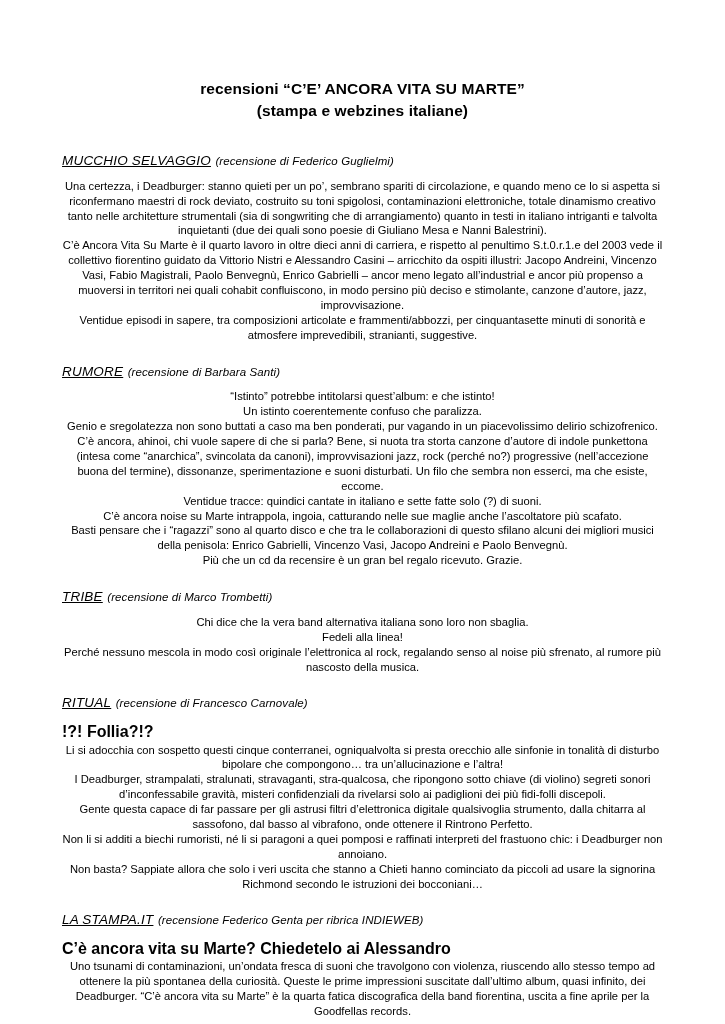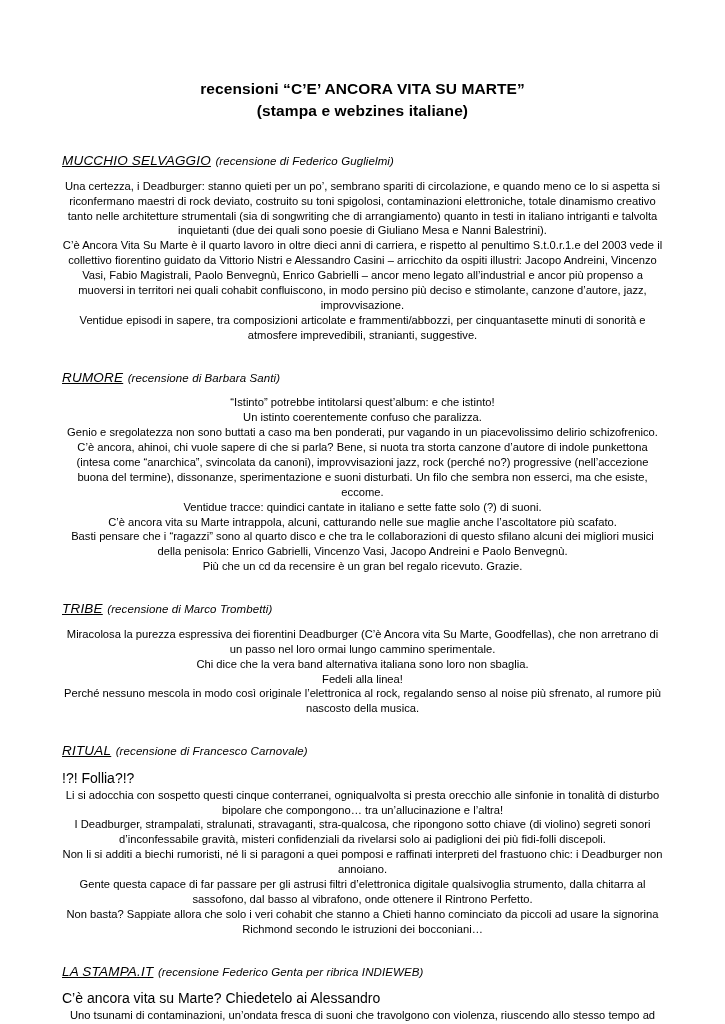--- a/index.html
+++ b/index.html
@@ -25,21 +25,21 @@
     font-size: 15.5px;
     font-weight: bold;
     line-height: 1.42;
     margin: 0 0 4px 0;
     letter-spacing: 0.1px;
   }
   .doc-title .line2 {
     display: block;
   }
   .section {
-    margin-top: 24px;
+    margin-top: 18px;
   }
   .section.first {
     margin-top: 28px;
   }
   .section-head {
     margin-bottom: 8px;
     line-height: 1.3;
   }
   .outlet {
     font-size: 13.5px;
@@ -56,22 +56,22 @@
   .body-text {
     font-size: 11.2px;
     line-height: 1.33;
     margin: 0;
     text-align: center;
   }
   .body-text p {
     margin: 0;
   }
   .lead-bold {
-    font-size: 14px;
-    font-weight: normal;
+    font-size: 16px;
+    font-weight: bold;
     line-height: 1.33;
     margin: 0;
   }
 </style>
 </head>
 <body>
 
 <div class="page">
 
   <h1 class="doc-title">
@@ -95,51 +95,50 @@
     <div class="section-head">
       <span class="outlet">RUMORE</span>
       <span class="byline">(recensione di Barbara Santi)</span>
     </div>
     <div class="body-text">
       <p>“Istinto” potrebbe intitolarsi quest’album: e che istinto!</p>
       <p>Un istinto coerentemente confuso che paralizza.</p>
       <p>Genio e sregolatezza non sono buttati a caso ma ben ponderati, pur vagando in un piacevolissimo delirio schizofrenico.</p>
       <p>C’è ancora, ahinoi, chi vuole sapere di che si parla? Bene, si nuota tra storta canzone d’autore di indole punkettona (intesa come “anarchica”, svincolata da canoni), improvvisazioni jazz, rock (perché no?) progressive (nell’accezione buona del termine), dissonanze, sperimentazione e suoni disturbati. Un filo che sembra non esserci, ma che esiste, eccome.</p>
       <p>Ventidue tracce: quindici cantate in italiano e sette fatte solo (?) di suoni.</p>
-      <p>C’è ancora vita su Marte intrappola, alcuni, catturando nelle sue maglie anche l’ascoltatore più scafato.</p>
+      <p>C’è ancora noise su Marte intrappola, ingoia, catturando nelle sue maglie anche l’ascoltatore più scafato.</p>
       <p>Basti pensare che i “ragazzi” sono al quarto disco e che tra le collaborazioni di questo sfilano alcuni dei migliori musici della penisola: Enrico Gabrielli, Vincenzo Vasi, Jacopo Andreini e Paolo Benvegnù.</p>
       <p>Più che un cd da recensire è un gran bel regalo ricevuto. Grazie.</p>
     </div>
   </div>
 
   <div class="section">
     <div class="section-head">
       <span class="outlet">TRIBE</span>
       <span class="byline">(recensione di Marco Trombetti)</span>
     </div>
     <div class="body-text">
-      <p>Miracolosa la purezza espressiva dei fiorentini Deadburger (C’è Ancora vita Su Marte, Goodfellas), che non arretrano di un passo nel loro ormai lungo cammino sperimentale.</p>
       <p>Chi dice che la vera band alternativa italiana sono loro non sbaglia.</p>
       <p>Fedeli alla linea!</p>
       <p>Perché nessuno mescola in modo così originale l’elettronica al rock, regalando senso al noise più sfrenato, al rumore più nascosto della musica.</p>
     </div>
   </div>
 
   <div class="section">
     <div class="section-head">
       <span class="outlet">RITUAL</span>
       <span class="byline">(recensione di Francesco Carnovale)</span>
     </div>
     <p class="lead-bold">!?! Follia?!?</p>
     <div class="body-text">
       <p>Li si adocchia con sospetto questi cinque conterranei, ogniqualvolta si presta orecchio alle sinfonie in tonalità di disturbo bipolare che compongono… tra un’allucinazione e l’altra!</p>
       <p>I Deadburger, strampalati, stralunati, stravaganti, stra-qualcosa, che ripongono sotto chiave (di violino) segreti sonori d’inconfessabile gravità, misteri confidenziali da rivelarsi solo ai padiglioni dei più fidi-folli discepoli.</p>
+      <p>Gente questa capace di far passare per gli astrusi filtri d’elettronica digitale qualsivoglia strumento, dalla chitarra al sassofono, dal basso al vibrafono, onde ottenere il Rintrono Perfetto.</p>
       <p>Non li si additi a biechi rumoristi, né li si paragoni a quei pomposi e raffinati interpreti del frastuono chic: i Deadburger non annoiano.</p>
-      <p>Gente questa capace di far passare per gli astrusi filtri d’elettronica digitale qualsivoglia strumento, dalla chitarra al sassofono, dal basso al vibrafono, onde ottenere il Rintrono Perfetto.</p>
-      <p>Non basta? Sappiate allora che solo i veri cohabit che stanno a Chieti hanno cominciato da piccoli ad usare la signorina Richmond secondo le istruzioni dei bocconiani…</p>
+      <p>Non basta? Sappiate allora che solo i veri uscita che stanno a Chieti hanno cominciato da piccoli ad usare la signorina Richmond secondo le istruzioni dei bocconiani…</p>
     </div>
   </div>
 
   <div class="section">
     <div class="section-head">
       <span class="outlet">LA STAMPA.IT</span>
       <span class="byline">(recensione Federico Genta per ribrica INDIEWEB)</span>
     </div>
     <p class="lead-bold">C’è ancora vita su Marte? Chiedetelo ai Alessandro</p>
     <div class="body-text">

